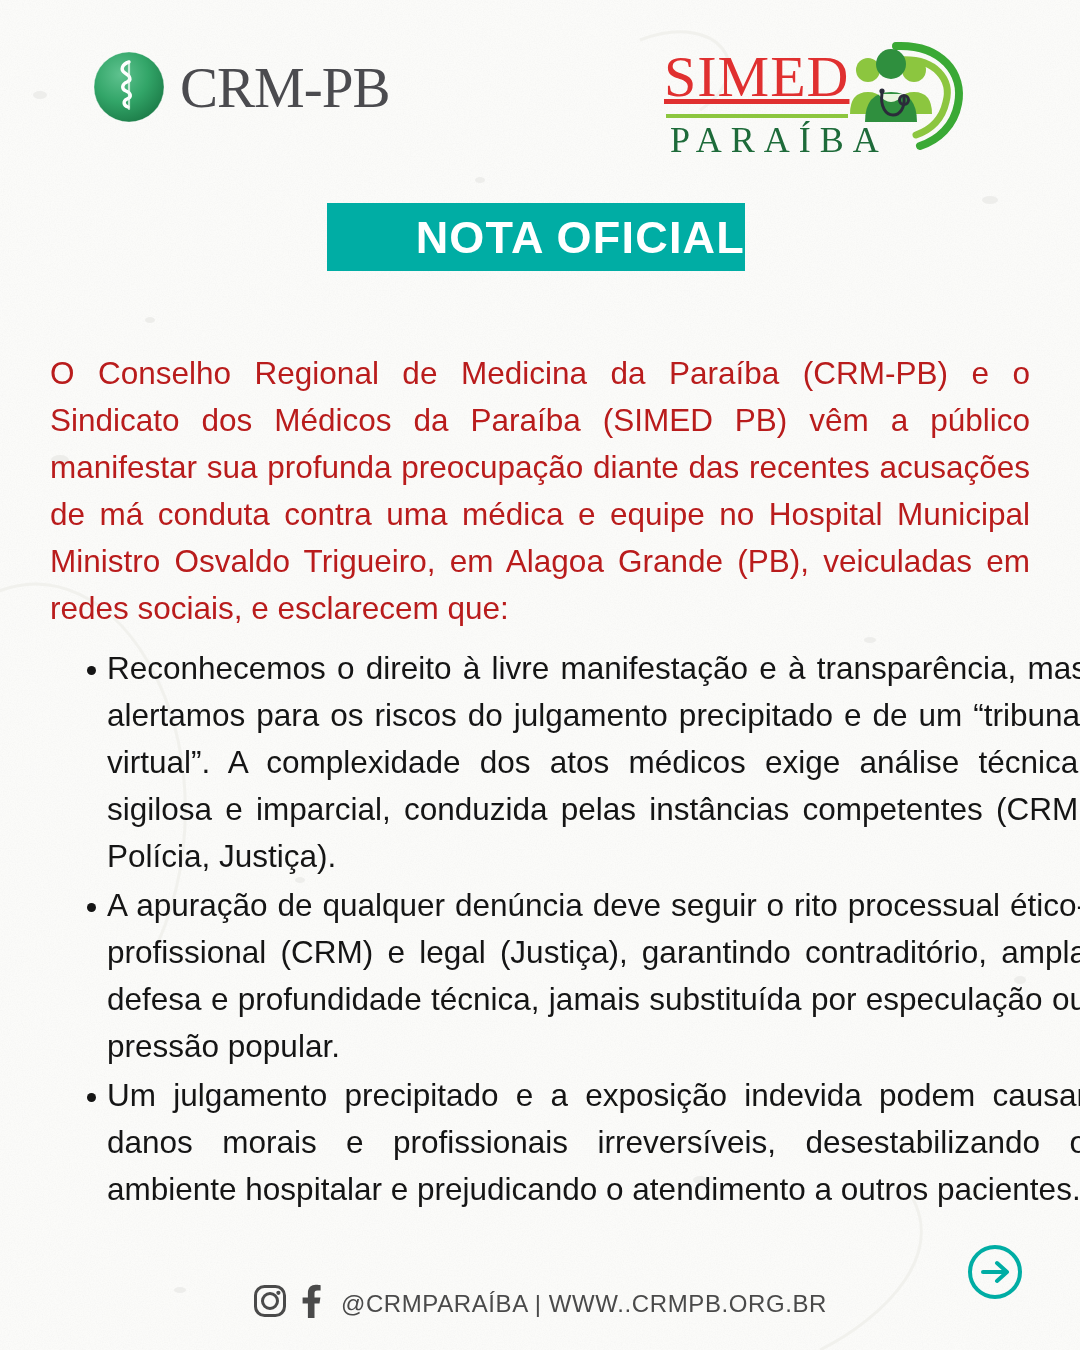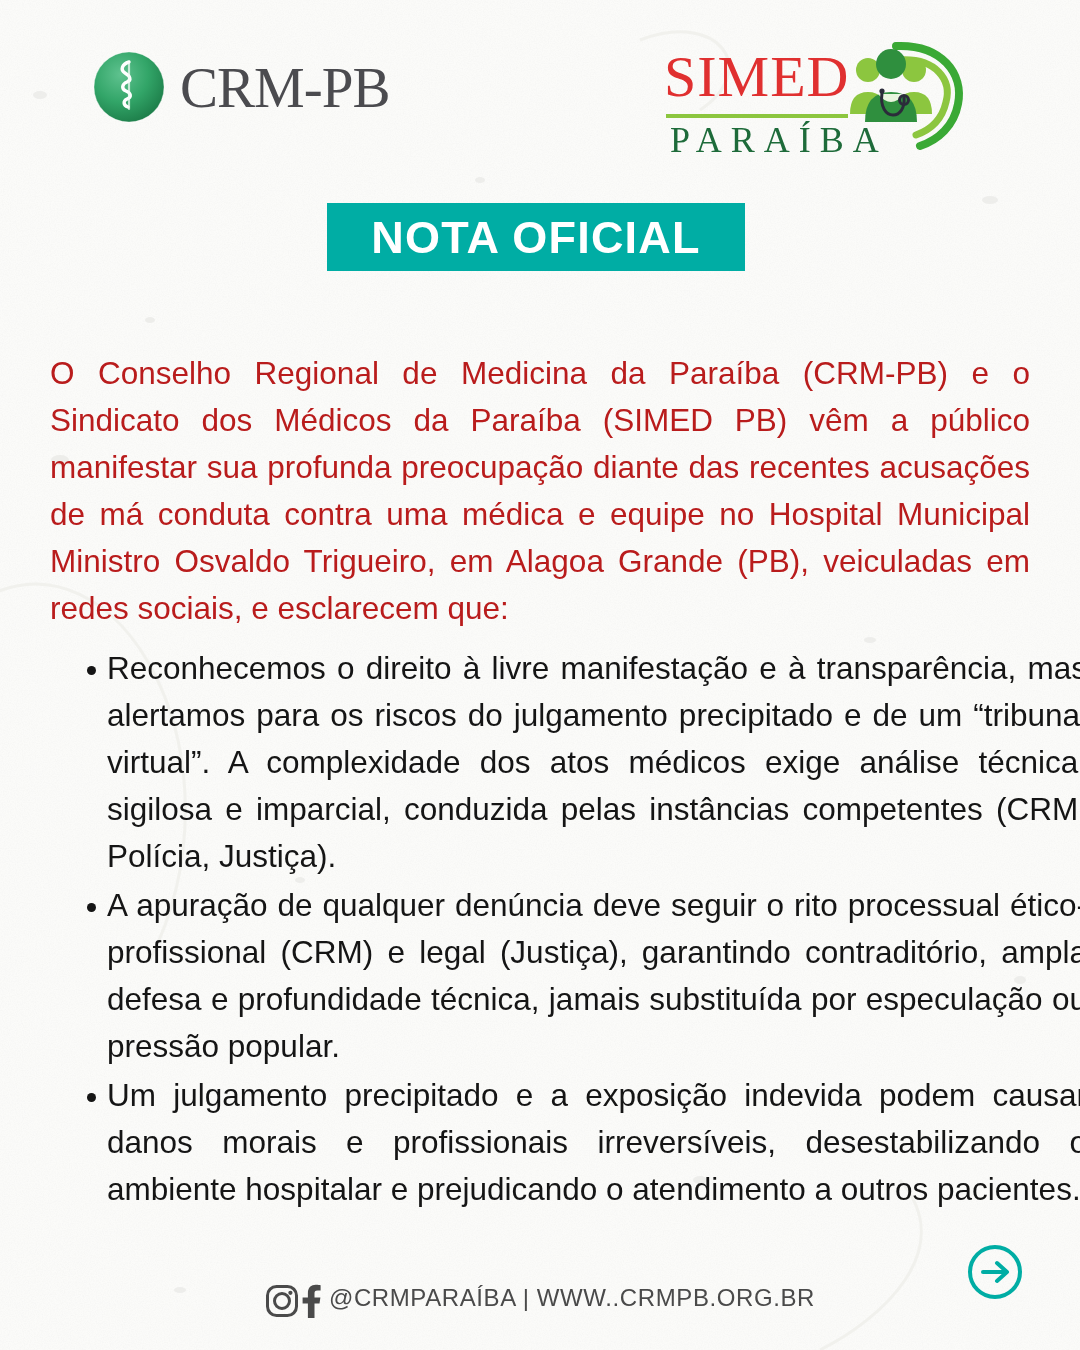--- a/index.html
+++ b/index.html
@@ -69,20 +69,21 @@
   }
   .simed-word {
     position: absolute;
     left: 4px;
     top: 8px;
     font-family: "Liberation Serif", serif;
     font-size: 58px;
     line-height: 1;
     color: #e03030;
     letter-spacing: 1px;
+    text-decoration: underline;
   }
   .simed-rule {
     position: absolute;
     left: 6px;
     top: 74px;
     width: 182px;
     height: 4px;
     background: #8cc63f;
   }
   .simed-sub {
@@ -106,21 +107,21 @@
   
   .title-banner {
     position: absolute;
     left: 327px;
     top: 203px;
     width: 418px;
     height: 68px;
     background: #00ada4;
     display: flex;
     align-items: center;
-    justify-content: center;
+    justify-content: flex-end;
   }
   .title-banner-text {
     color: #ffffff;
     font-size: 45px;
     font-weight: bold;
     letter-spacing: 1.2px;
     line-height: 1;
     white-space: nowrap;
   }
 
@@ -175,23 +176,23 @@
     height: 58px;
   }
 
   
   .footer {
     position: absolute;
     left: 0;
     right: 0;
     top: 1284px;
     display: flex;
-    align-items: flex-start;
+    align-items: flex-end;
     justify-content: center;
-    gap: 0;
+    gap: 12px;
   }
   .footer-icon {
     width: 34px;
     height: 34px;
     display: block;
   }
   .footer-icon.fb { width: 24px; }
   .footer-text {
     font-size: 24px;
     letter-spacing: .6px;

